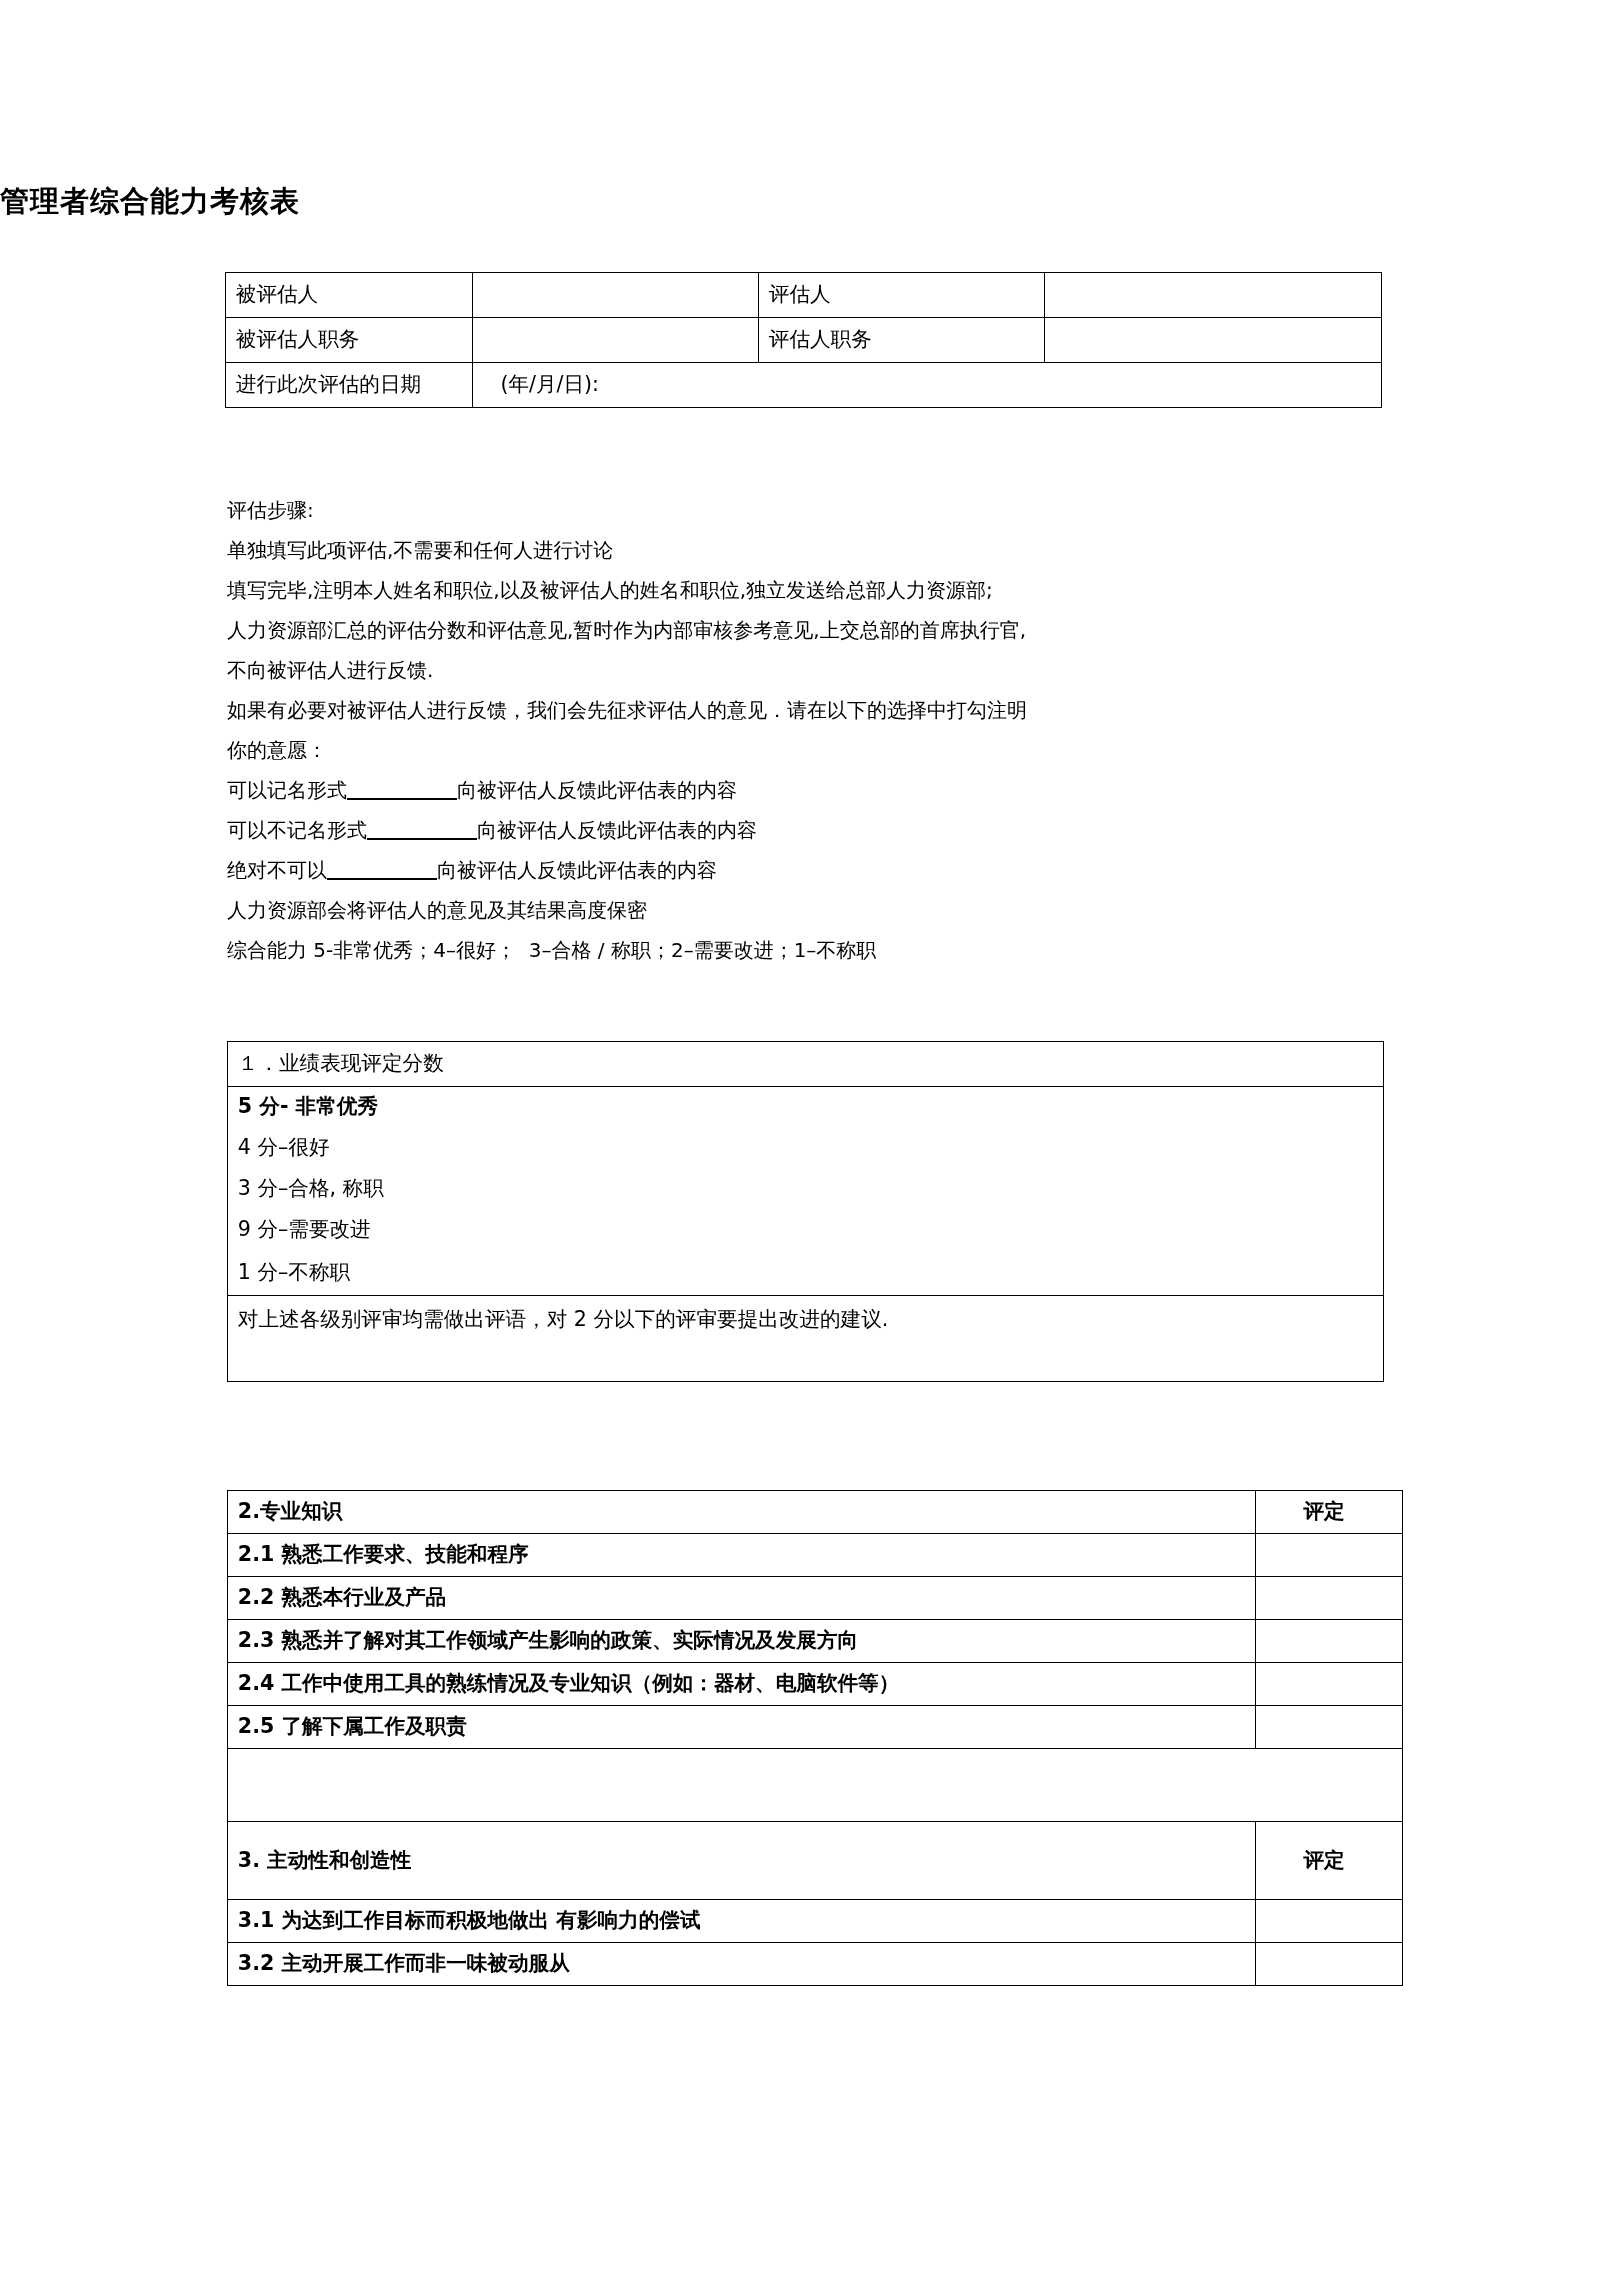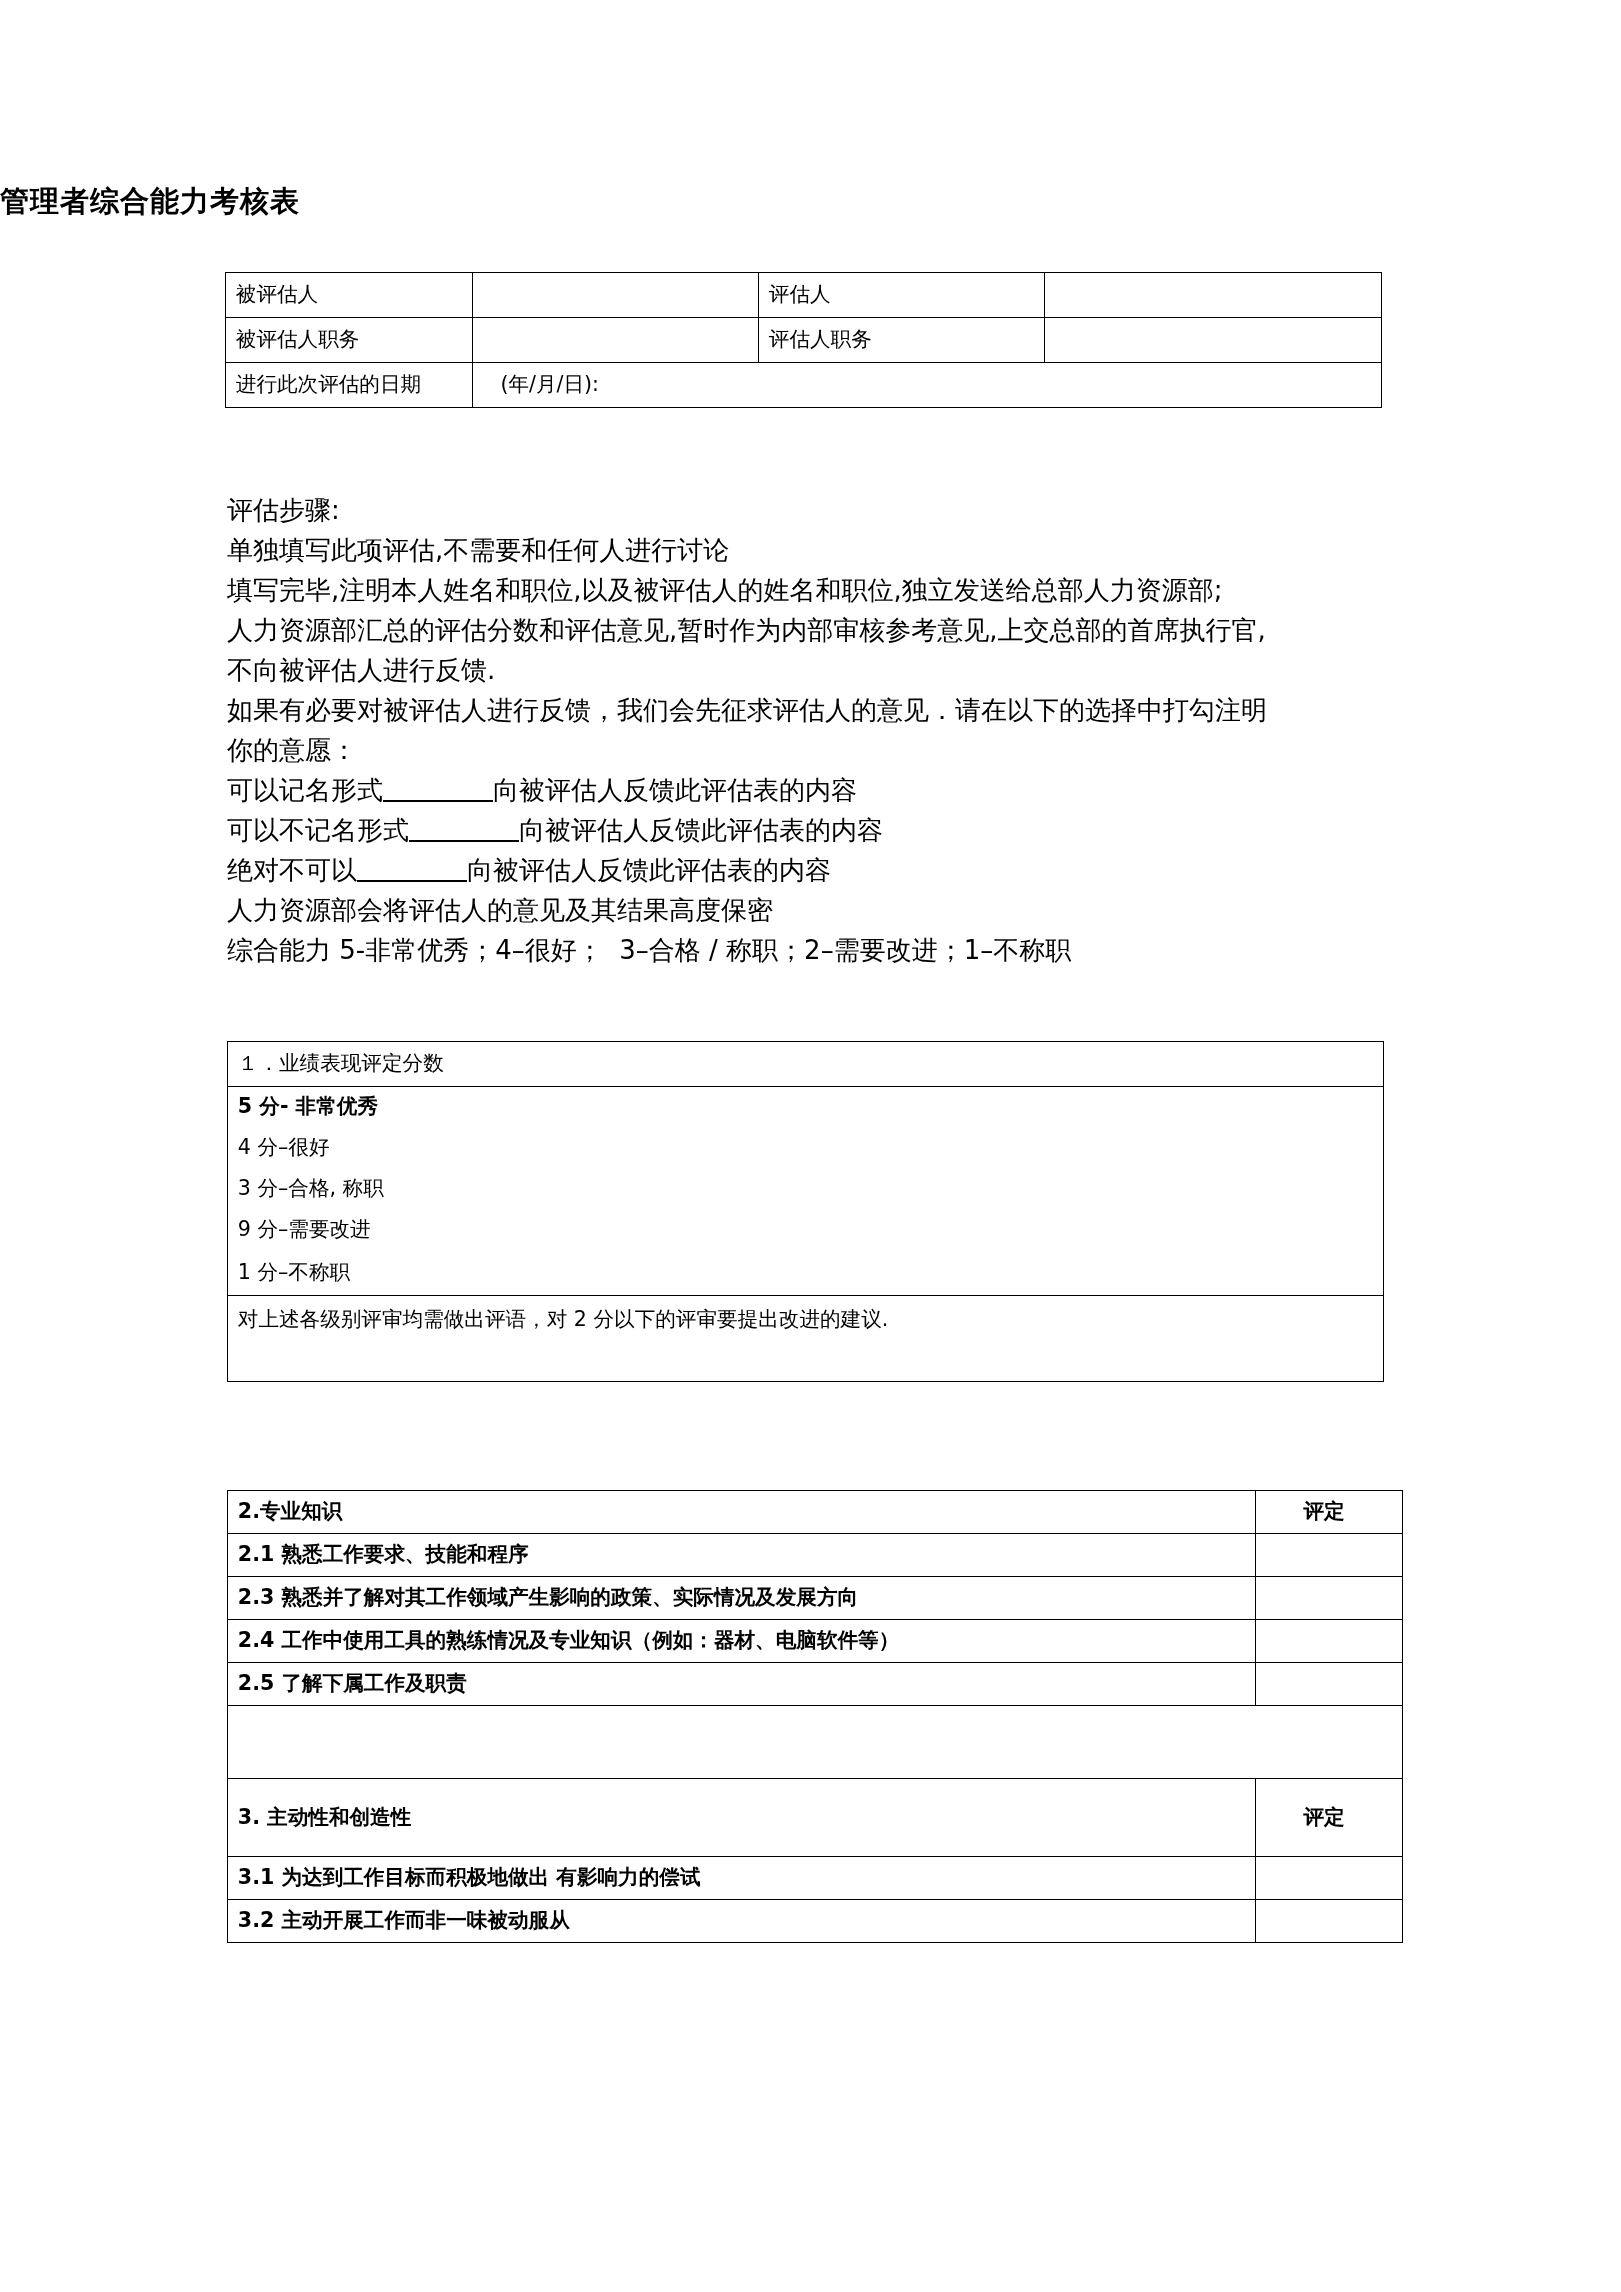--- a/index.html
+++ b/index.html
@@ -66,21 +66,21 @@
     width: 50%;
     padding-left: 44px;
     box-sizing: border-box;
   }
   
   .steps {
     position: absolute;
     left: 227px;
     top: 490px;
     width: 1206px;
-    font-size: 26px;
+    font-size: 20px;
     line-height: 40px;
   }
   .steps p { margin: 0; white-space: pre-wrap; }
   .blank {
     display: inline-block;
     border-bottom: 2px solid #000;
     width: 110px;
     vertical-align: -2.9px;
   }
   
@@ -190,20 +190,24 @@
     <tbody>
       <tr>
         <td>2.专业知识</td>
         <td class="rate">评定</td>
       </tr>
       <tr>
         <td>2.1  熟悉工作要求、技能和程序</td>
         <td class="rate"></td>
       </tr>
       <tr>
+        <td>2.2  熟悉本行业及产品</td>
+        <td class="rate"></td>
+      </tr>
+      <tr>
         <td>2.3 熟悉并了解对其工作领域产生影响的政策、实际情况及发展方向</td>
         <td class="rate"></td>
       </tr>
       <tr>
         <td>2.4 工作中使用工具的熟练情况及专业知识（例如：器材、电脑软件等）</td>
         <td class="rate"></td>
       </tr>
       <tr>
         <td>2.5 了解下属工作及职责</td>
         <td class="rate"></td>

